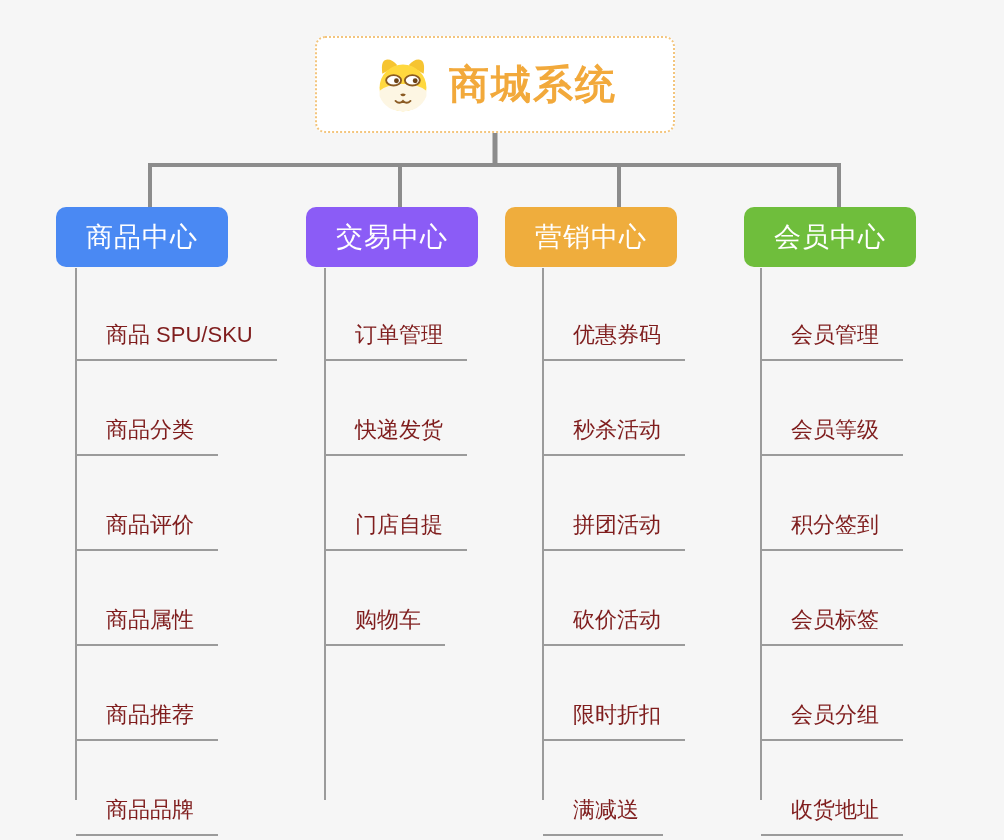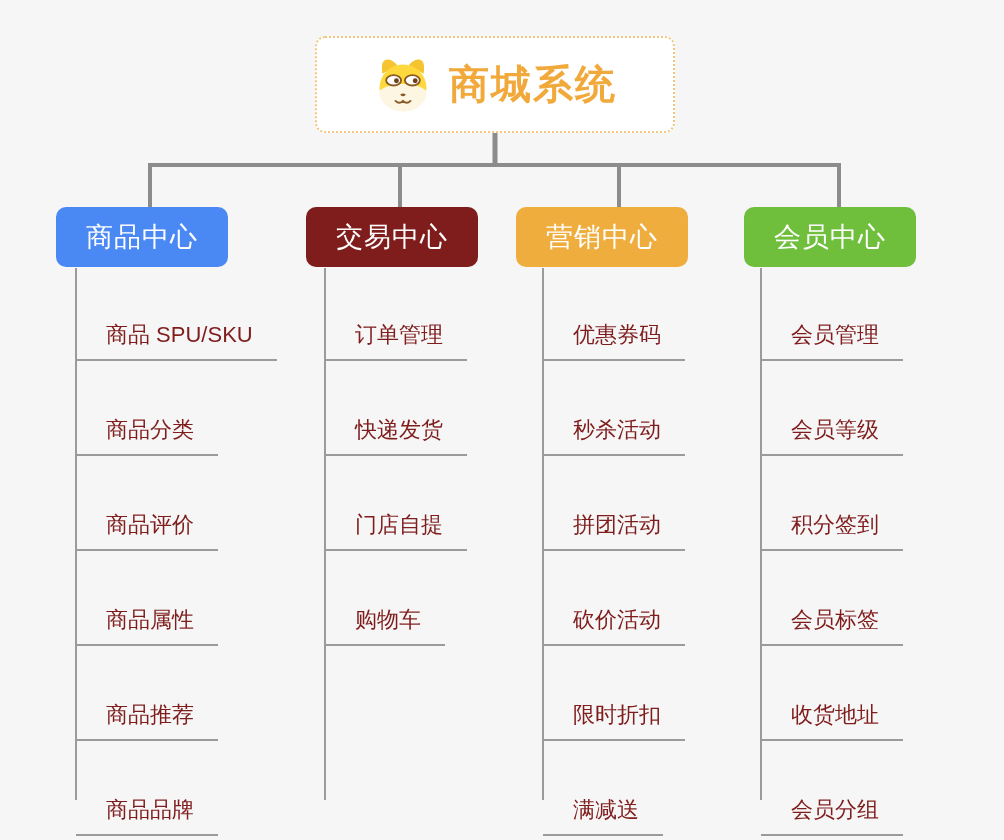--- a/index.html
+++ b/index.html
@@ -42,21 +42,21 @@
     width:172px;height:60px;
     border-radius:10px;
     display:flex;align-items:center;justify-content:center;
     color:#ffffff;
     font-size:27px;
     letter-spacing:1px;
     cursor:default;
   }
   .col1 .branch-header{left:56px;}
   .col2 .branch-header{left:306px;}
-  .col3 .branch-header{left:516px;}
+  .col3 .branch-header{left:505px;}
   .col4 .branch-header{left:744px;}
 
   
   .vline{
     position:absolute;top:268px;
     width:2px;height:532px;
     background:#9b9b9b;
   }
   .col1 .vline{left:75px;}
   .col2 .vline{left:324px;}
@@ -123,21 +123,21 @@
         <div class="sub-item">商品 SPU/SKU</div>
         <div class="sub-item">商品分类</div>
         <div class="sub-item">商品评价</div>
         <div class="sub-item">商品属性</div>
         <div class="sub-item">商品推荐</div>
         <div class="sub-item">商品品牌</div>
       </div>
   </div>
 
   <div class="branch col2">
-    <div class="branch-header" style="background-color: #7f1d1d; text-align: right;">交易中心</div>
+    <div class="branch-header" style="background-color: #8b5cf6; text-align: right;">交易中心</div>
     <div class="vline"></div>
     <div class="items">
         <div class="sub-item">订单管理</div>
         <div class="sub-item">快递发货</div>
         <div class="sub-item">门店自提</div>
         <div class="sub-item">购物车</div>
       </div>
   </div>
 
   <div class="branch col3">
@@ -154,18 +154,18 @@
   </div>
 
   <div class="branch col4">
     <div class="branch-header" style="background-color: rgb(111, 190, 60);">会员中心</div>
     <div class="vline"></div>
     <div class="items">
         <div class="sub-item">会员管理</div>
         <div class="sub-item">会员等级</div>
         <div class="sub-item">积分签到</div>
         <div class="sub-item">会员标签</div>
+        <div class="sub-item">会员分组</div>
         <div class="sub-item">收货地址</div>
-        <div class="sub-item">会员分组</div>
       </div>
   </div>
 
 </div>
 
 </body></html>

